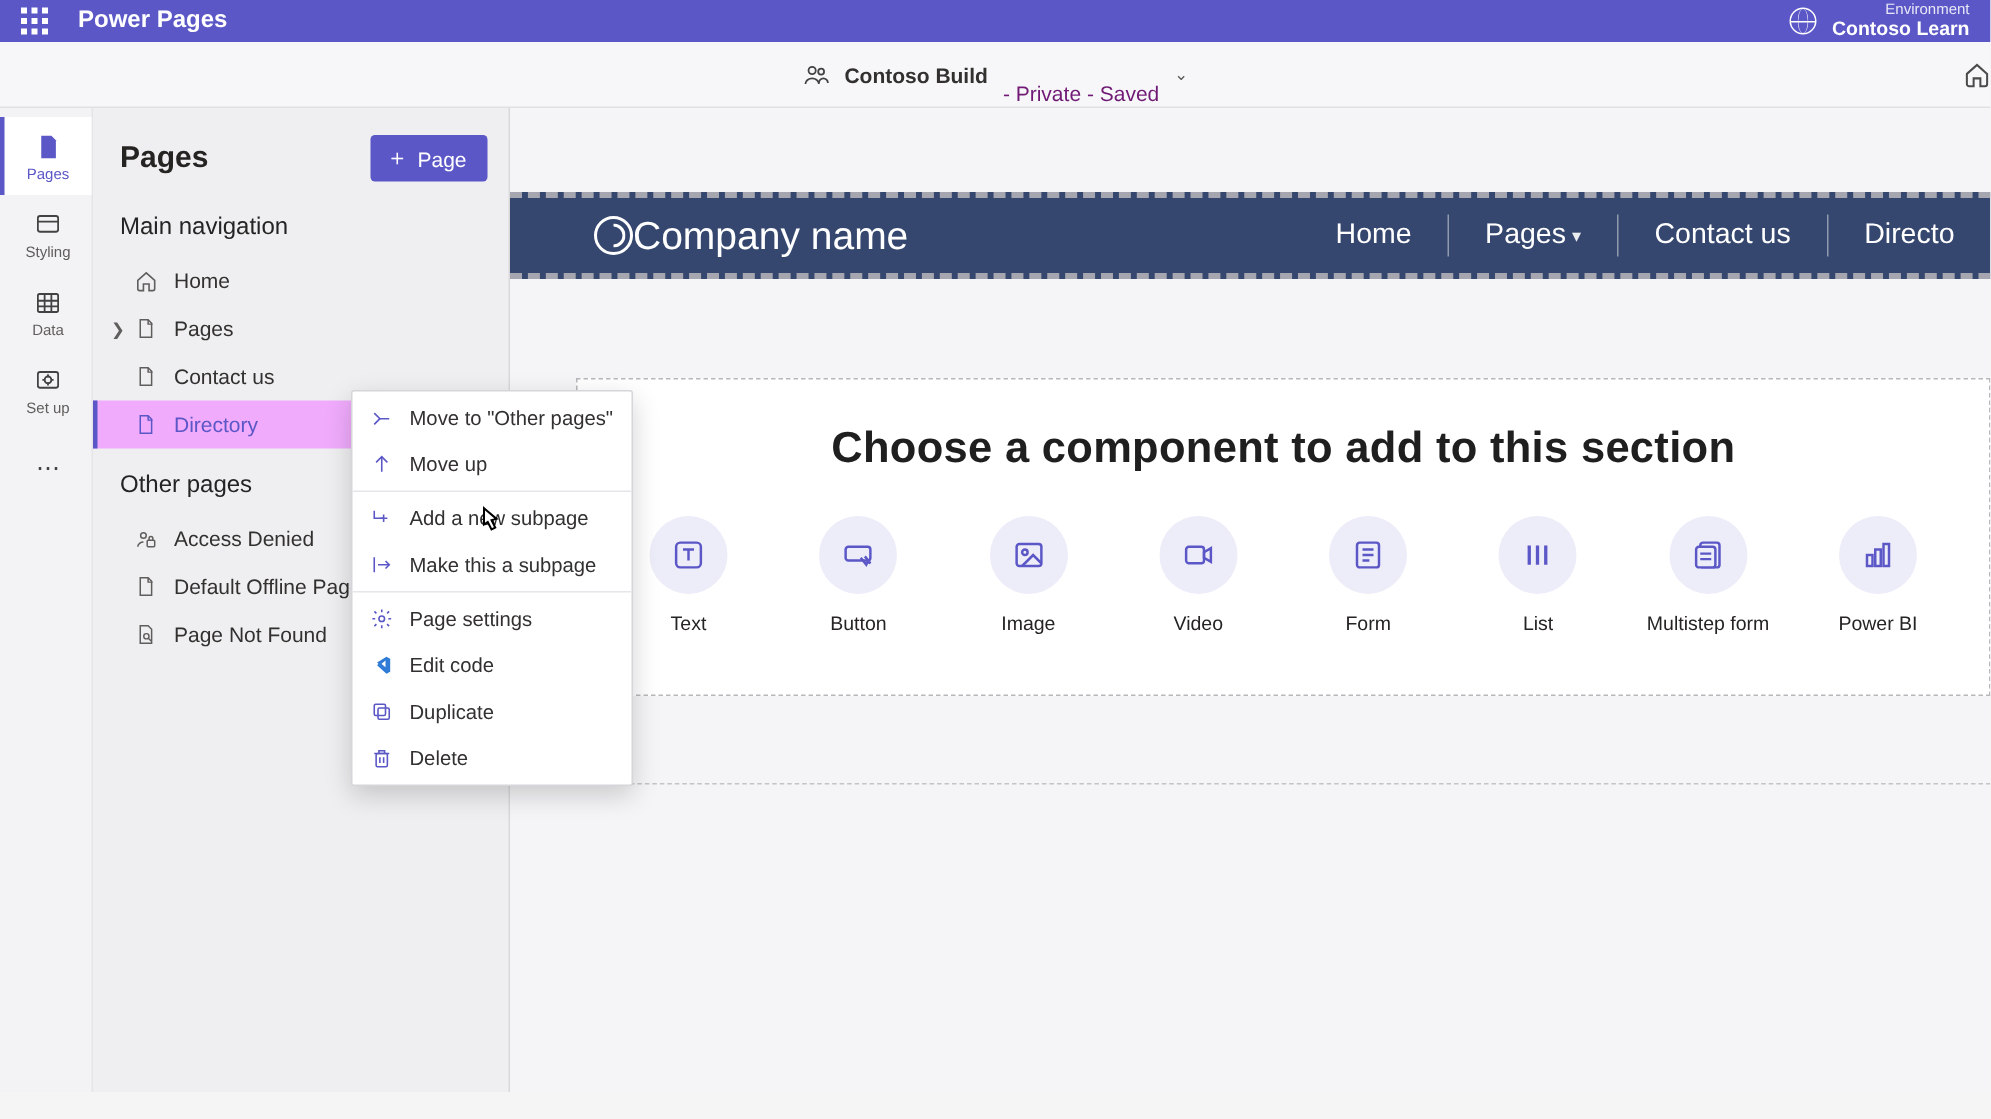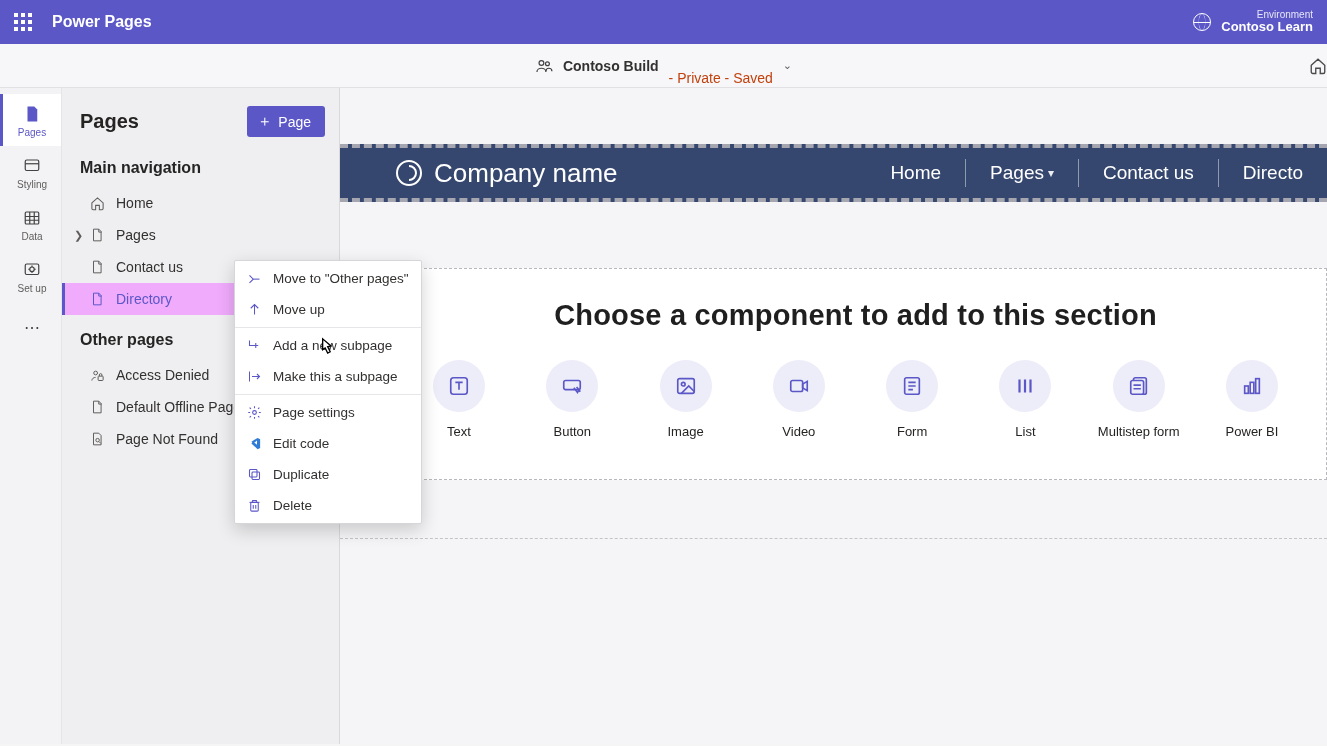--- a/index.html
+++ b/index.html
@@ -1,20 +1,20 @@
 <!DOCTYPE html>
 <html><head>
 <meta charset="utf-8">
 <style>
   * { box-sizing: border-box; margin: 0; padding: 0; font-family: "Segoe UI", -apple-system, sans-serif; }
   html, body { width: 1327px; height: 746px; overflow: hidden; background: #f5f5f5; }
 
   
   .topbar {
-    height: 44px;
+    height: 28px;
     background: #5b57c7;
     color: #fff;
     display: flex;
     align-items: center;
     padding: 0 14px;
     justify-content: space-between;
   }
   .topbar-left { display: flex; align-items: center; gap: 20px; }
   .waffle { width: 18px; height: 18px; display: grid; grid-template-columns: repeat(3,4px); grid-template-rows: repeat(3,4px); gap: 3px; }
   .waffle span { background: #fff; width:4px; height:4px; }
@@ -35,21 +35,21 @@
     display:flex; align-items:center;
     position:relative;
     justify-content:flex-end;
   }
   .subbar .home-icon { margin-left: 28px; color:#4b4b4b; }
   .subbar-center {
     position:absolute; left:50%; transform:translateX(-50%);
     display:flex; align-items:center; gap:10px; color:#323130;
   }
   .site-name { font-weight:600; font-size:14px; }
-  .site-status { color:#c2410c; font-size:14px;margin-top:24px; }
+  .site-status { color:#701a75; font-size:14px;margin-top:24px; }
   .chev { color:#605e5c; font-size:11px; }
 
   
   .main { display:flex; height: calc(746px - 46px - 44px); }
 
   
   .rail {
     width: 62px; background:#f3f3f5; border-right:1px solid #e5e5e8;
     display:flex; flex-direction:column; align-items:center; padding-top:6px;
     position:relative;
@@ -76,21 +76,21 @@
   }
   .pages-title { font-size:20px; font-weight:600; color:#252423; }
   .btn-page {
     background:#5b57c7; color:#fff; border:none; border-radius:3px;
     padding:6px 14px 6px 10px; font-size:14px; display:flex; align-items:center; gap:6px;
     cursor:pointer;
   }
   .btn-page .plus { font-size:15px; font-weight:300; }
 
   .section-label {
-    font-size:16px; font-weight:700; color:#242424;
+    font-size:16px; font-weight:400; color:#242424;
     padding: 8px 18px 6px;
   }
   .tree { padding: 4px 0 8px; }
   .tree-item {
     display:flex; align-items:center; gap:10px;
     padding: 8px 10px 8px 28px; cursor:pointer; font-size:14px;
     color:#323130; position:relative;
   }
   .tree-item .chevr { position:absolute; left:12px; font-size:11px; color:#605e5c; }
   .tree-item .pg-icon { width:16px; text-align:center; color:#605e5c; font-size:14px; }
@@ -104,21 +104,21 @@
   .canvas { flex:1; background:#f5f5f7; position:relative; overflow:hidden; }
   .preview-nav {
     position:absolute; top:56px; left:0; right:0; height:58px;
     background:#35476e; color:#fff;
     display:flex; align-items:center; padding-left:56px;
     border-top:4px dashed #a6a6b0; border-bottom:4px dashed #a6a6b0;
   }
   .preview-nav::before {
     
   }
-  .company { display:flex; align-items:center; gap:12px; }
+  .company { display:flex; align-items:center; gap:0; }
   .company-logo {
     width:26px; height:26px; border:2.5px solid #fff; border-radius:50%;
     position:relative;
   }
   .company-logo::after {
     content:""; position:absolute; inset:3px; border:2.5px solid #fff; border-radius:50%;
     clip-path: polygon(50% 0, 100% 0, 100% 100%, 50% 100%);
   }
   .company-name { font-size:26px; font-weight:400; }
   .preview-links { margin-left:auto; display:flex; align-items:center; height:100%; }

